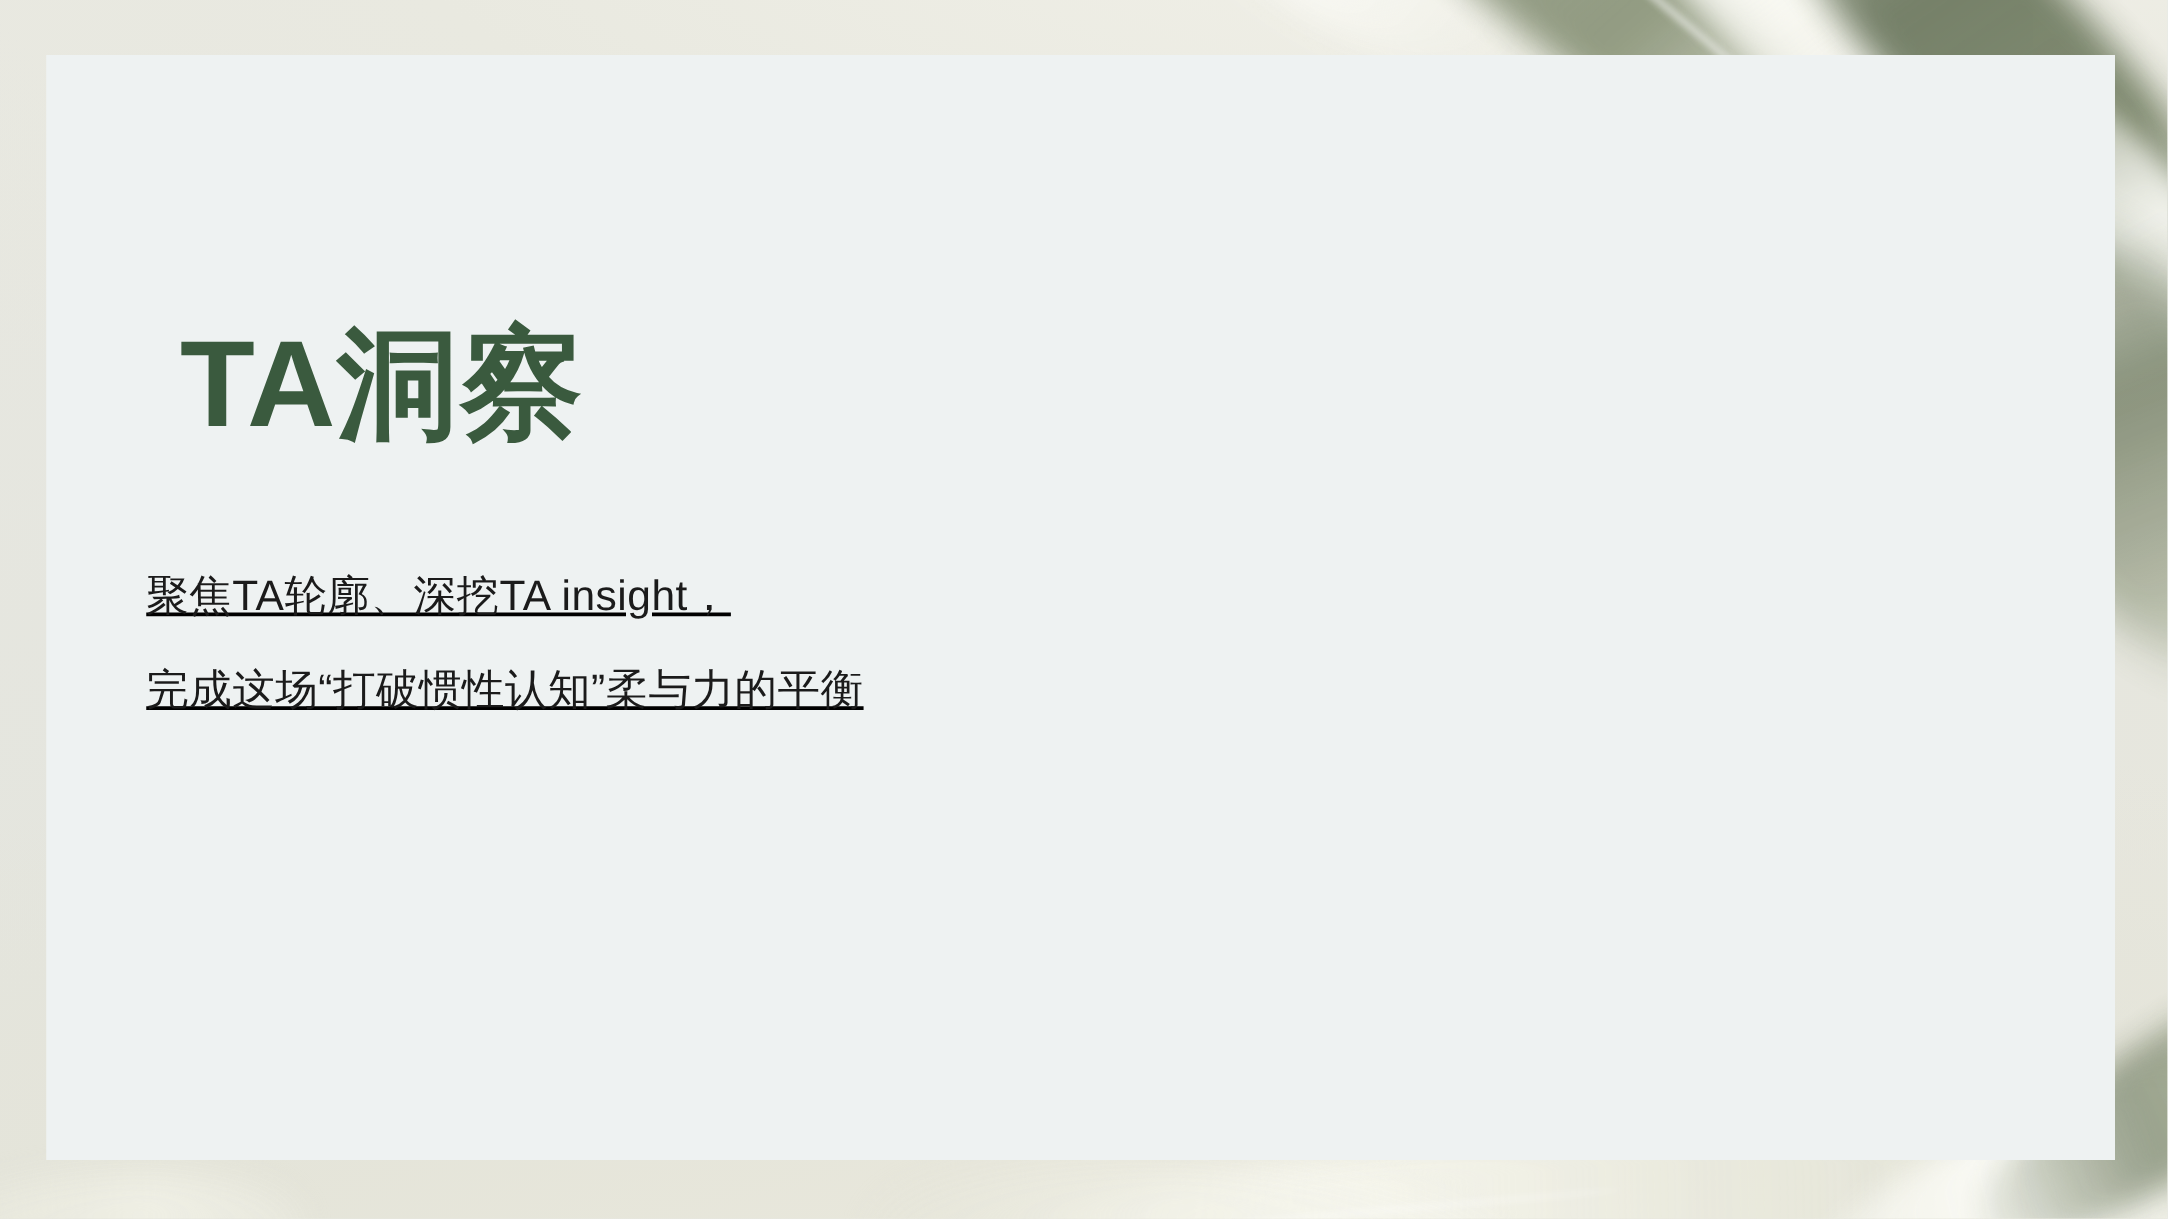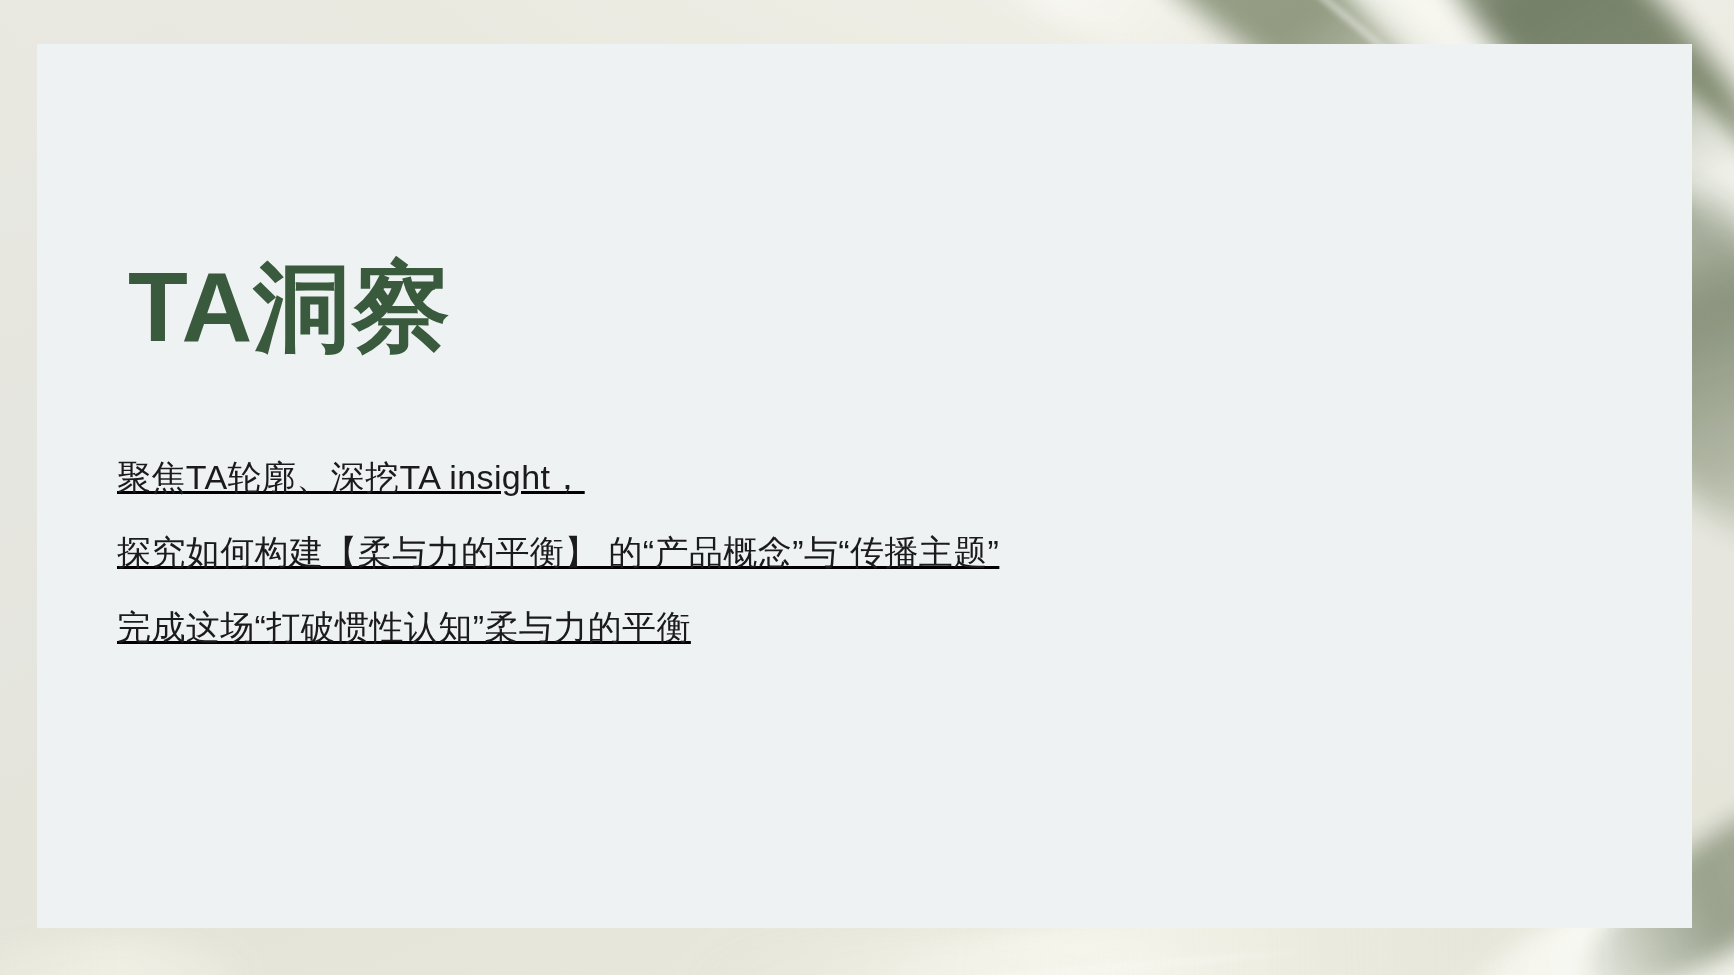--- a/index.html
+++ b/index.html
@@ -142,21 +142,21 @@
     position:absolute;
     left:37px; top:44px;
     width:1655px; height:884px;
     background:#eef2f2;
     z-index:2;
   }
 
   
   #slide-title {
     position:absolute;
-    left:128px; top:258px;
+    left:144px; top:258px;
     font-size:98px;
     font-weight:bold;
     line-height:1.0;
     letter-spacing:1px;
     color:#3a5a3e;
     white-space:nowrap;
     z-index:3;
   }
 
   
@@ -201,17 +201,16 @@
     <div class="rim r2"></div>
     <div class="rim r3"></div>
   </div>
 
   <div id="card"></div>
 
   <div id="slide-title">TA洞察</div>
 
   <div id="subtitle-block">
     <div class="subtitle-line">聚焦TA轮廓、深挖TA insight，</div>
-    <div class="subtitle-line">探究如何构建【柔与力的平衡】 的“产品概念”与“传播主题”</div>
     <div class="subtitle-line">完成这场“打破惯性认知”柔与力的平衡</div>
   </div>
 
 </div>
 
 </body></html>

